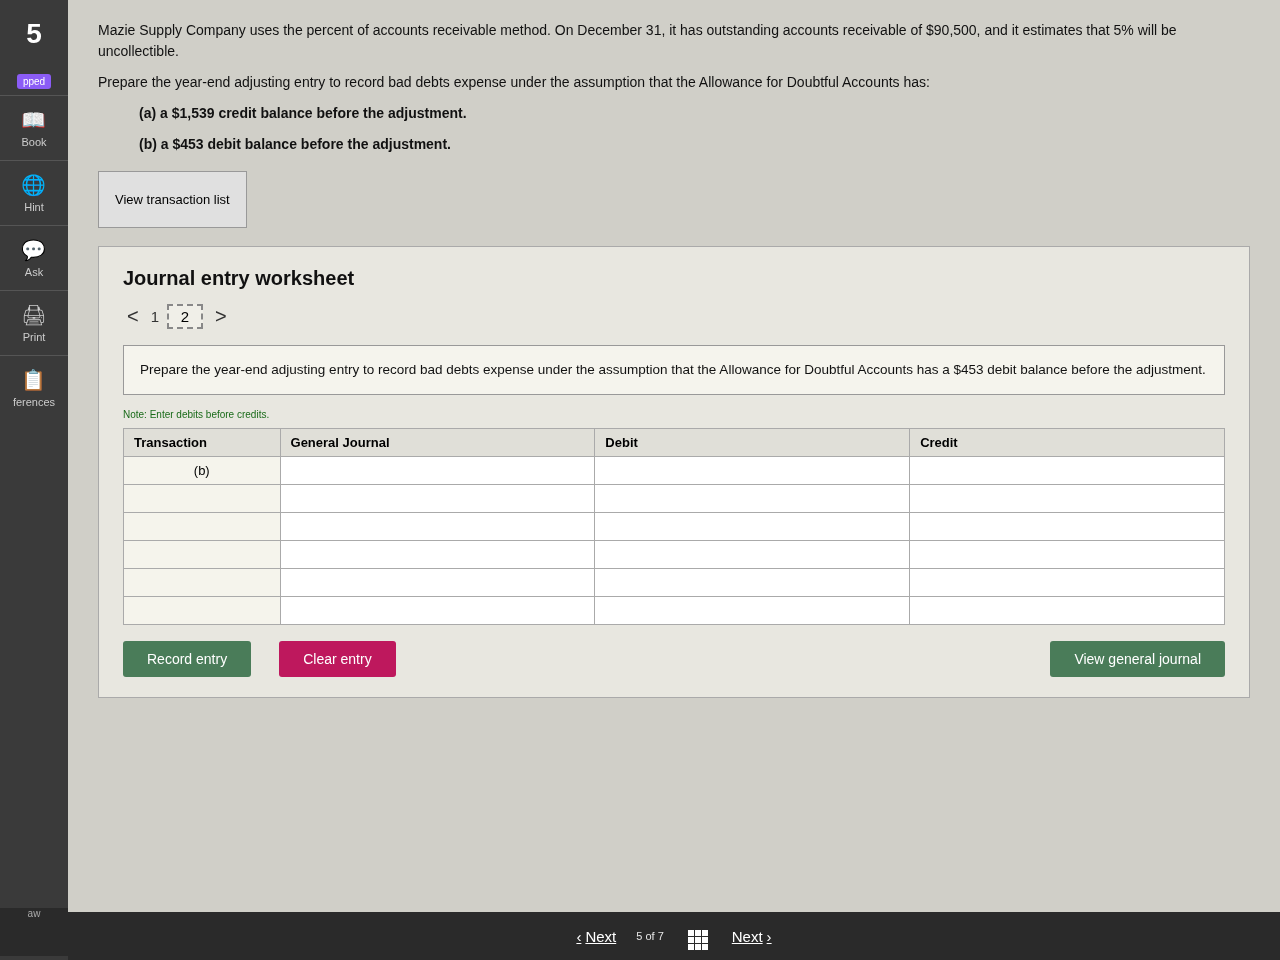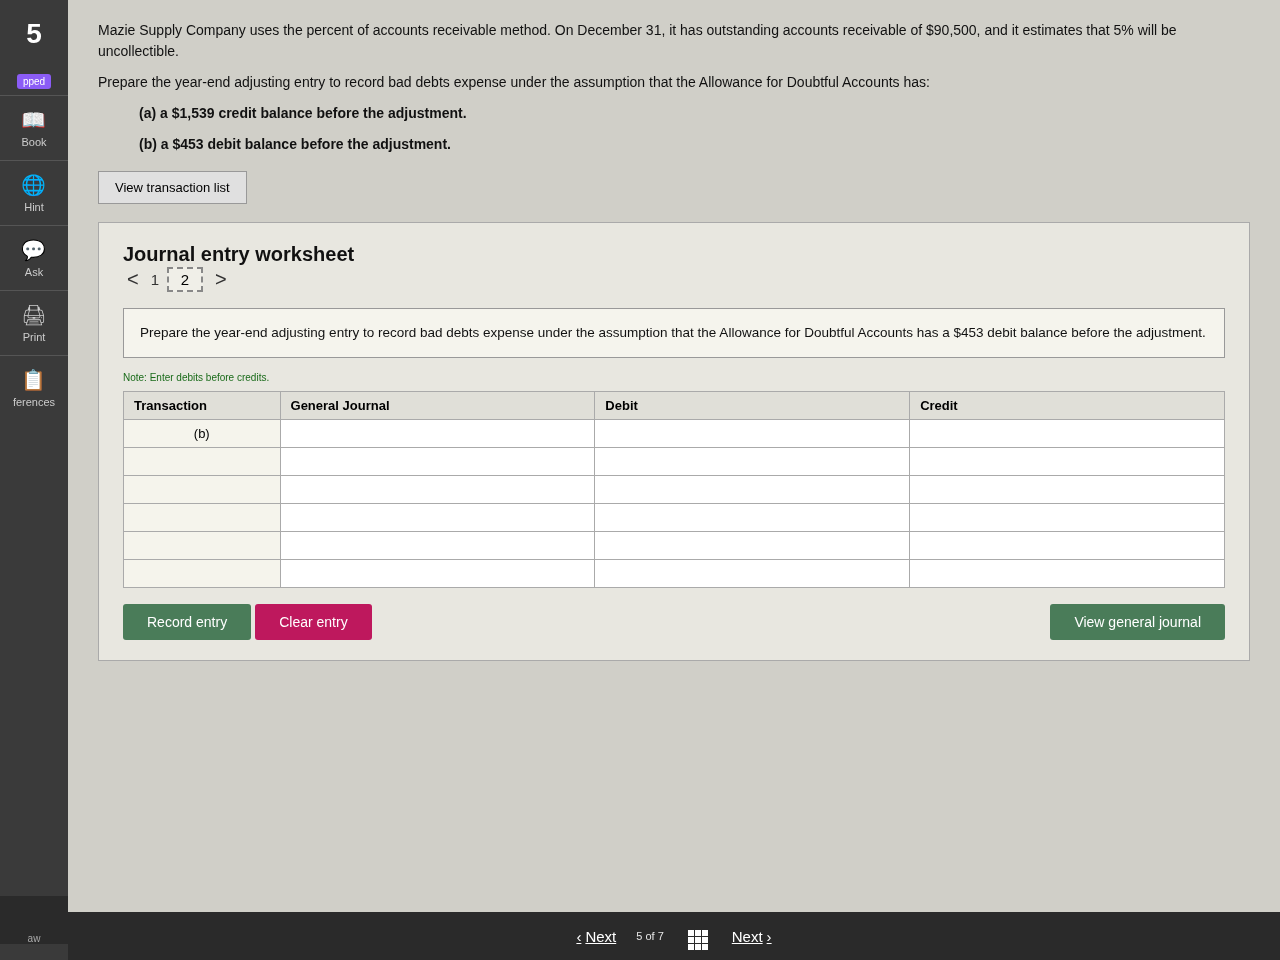--- a/index.html
+++ b/index.html
@@ -69,38 +69,38 @@
     }
     .question-text p {
       margin-bottom: 10px;
     }
     .bold { font-weight: bold; margin-left: 41px; }
 
     
     .view-transaction-btn {
       background: #e0e0e0;
       border: 1px solid #999;
-      padding: 8px 16px;
+      padding: 20px 16px;
       font-size: 13px;
       cursor: pointer;
       margin-bottom: 18px;
       display: inline-block;
     }
 
     
     .worksheet {
       background: #e8e7e0;
       border: 1px solid #aaa;
       padding: 20px 24px 20px 24px;
       margin-bottom: 20px;
     }
     .worksheet-title {
       font-size: 20px;
       font-weight: bold;
-      margin-bottom: 1px;
+      margin-bottom: 14px;
       color: #111;
     }
     .nav-row {
       display: flex;
       align-items: center;
       gap: 8px;
       margin-bottom: 16px;
     }
     .nav-btn {
       background: none;
@@ -171,21 +171,21 @@
       border: none;
       outline: none;
       background: transparent;
       padding: 4px 6px;
       font-size: 13px;
     }
 
     
     .action-buttons {
       display: flex;
-      gap: 4px;
+      gap: 28px;
       margin-top: 16px;
       align-items: flex-end;
     }
     .action-btn {
       background: #4a7c59;
       color: white;
       border: none;
       padding: 10px 24px;
       font-size: 14px;
       cursor: pointer;
@@ -236,29 +236,29 @@
       margin: 0 4px;
     }
     .grid-icon span {
       background: white;
       display: block;
     }
 
     
     .law-bar {
       position: fixed;
-      bottom: 16px;
+      bottom: 4px;
       left: 0;
       width: 68px;
       height: 48px;
       background: #2a2a2a;
       display: flex;
       flex-direction: column;
       align-items: center;
-      justify-content: flex-end;
+      justify-content: flex-start;
       color: #aaa;
       font-size: 10px;
     }
   </style>
 </head>
 <body>
 
 <div class="sidebar">
   <div class="sidebar-number">5</div>
   <div class="sidebar-badge">pped</div>

